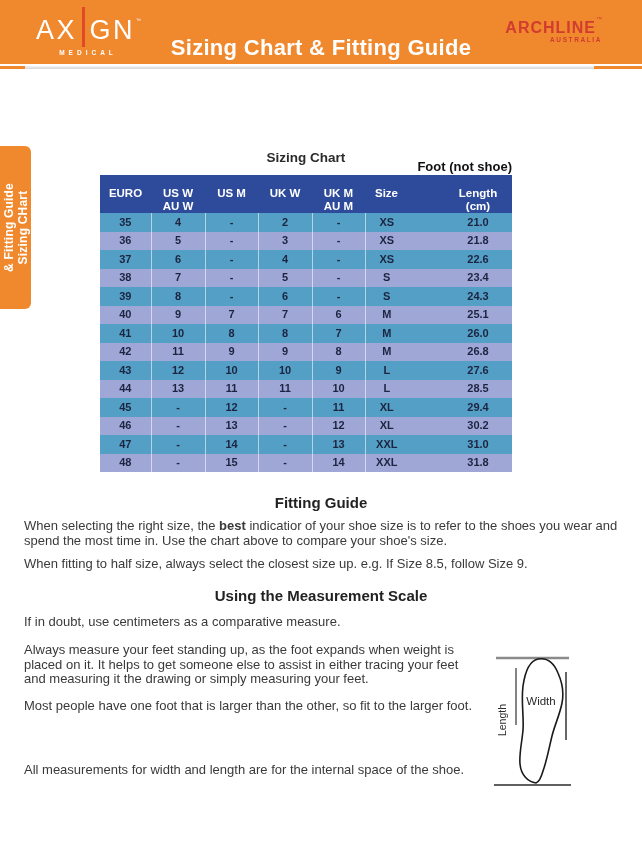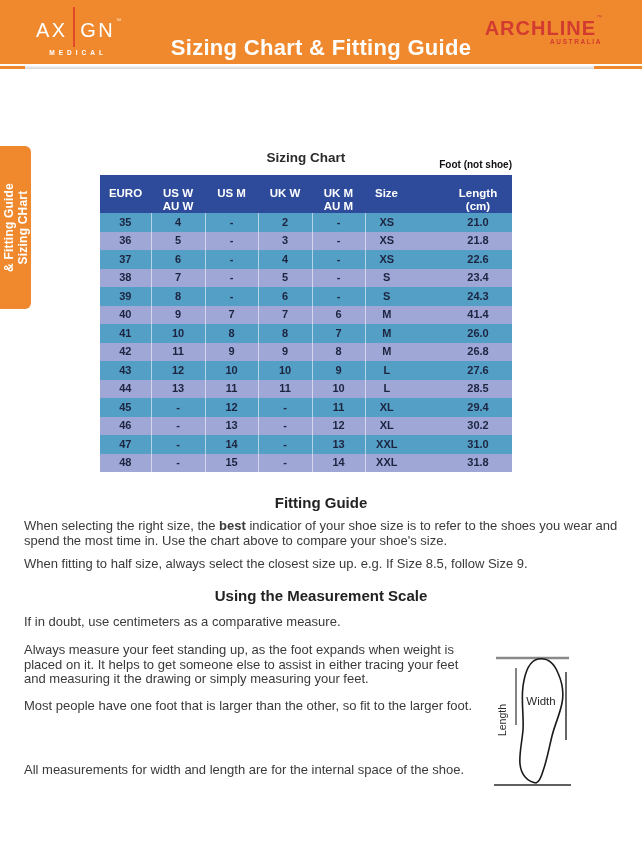--- a/index.html
+++ b/index.html
@@ -9,28 +9,28 @@
   *{margin:0;padding:0;box-sizing:border-box;}
   html,body{background:#fff;}
   .page{position:relative;width:642px;height:848px;background:#fff;overflow:hidden;
         font-family:"Liberation Sans",sans-serif;color:#383838;}
 
   
   .header{position:absolute;top:0;left:0;width:642px;height:64px;background:var(--orange);
           display:flex;align-items:center;justify-content:space-between;}
   .axign{position:relative;margin-left:36px;text-align:center;color:#fff;line-height:1;}
   .axign-row{display:flex;align-items:center;}
-  .axign-word{font-size:20px;letter-spacing:2.5px;font-weight:400;margin-top:6px;}
+  .axign-word{font-size:27px;letter-spacing:2.5px;font-weight:400;margin-top:6px;}
   .axign-bar{width:2.5px;height:40px;background:var(--line-red);margin:0 5px;}
   .axign-tm{font-size:5px;vertical-align:top;position:relative;top:-7px;left:1px;}
   .axign-sub{font-size:6.5px;letter-spacing:4px;margin-top:3px;font-weight:bold;}
   .head-title{color:#fff;font-size:22px;font-weight:bold;letter-spacing:.3px;
               position:absolute;left:0;right:0;text-align:center;pointer-events:none;margin-top:32px;}
   .archline{margin-right:40px;text-align:right;color:var(--arch-red);line-height:1;position:relative;z-index:1;}
-  .archline-word{font-size:20px;font-weight:bold;letter-spacing:1px;}
+  .archline-word{font-size:16px;font-weight:bold;letter-spacing:1px;}
   .archline-tm{font-size:6px;vertical-align:top;position:relative;top:-4px;}
   .archline-sub{font-size:6.5px;letter-spacing:1.6px;font-weight:bold;margin-top:1px;}
 
   
   .head-rule{position:absolute;top:66px;left:0;width:642px;height:3px;
              background:linear-gradient(#f4f4f4,#d6d6d6);}
   .head-rule .seg-l{position:absolute;left:0;top:0;width:25px;height:3px;background:var(--orange);}
   .head-rule .seg-r{position:absolute;right:0;top:0;width:48px;height:3px;background:var(--orange);}
 
   
@@ -38,21 +38,21 @@
             background:var(--orange);border-radius:0 6px 6px 0;}
   .side-tab-text{position:absolute;left:0;top:309px;width:163px;height:31px;
                  transform:rotate(-90deg);transform-origin:top left;
                  display:flex;flex-direction:column;justify-content:center;text-align:center;
                  color:#fff;font-weight:bold;font-size:12px;line-height:14px;letter-spacing:.2px;}
 
   
   .chart-title{position:absolute;top:150px;left:100px;width:412px;text-align:center;
                font-size:13.5px;font-weight:bold;color:#2b2b2b;}
   .foot-note{position:absolute;top:159px;left:382px;width:130px;text-align:right;
-             font-size:10px;font-weight:bold;color:#111;}
+             font-size:13px;font-weight:bold;color:#111;}
   table.sizing{position:absolute;top:175px;left:100px;width:412px;border-collapse:collapse;
                table-layout:fixed;}
   table.sizing th{background:var(--thead);color:#fff;font-size:11.5px;font-weight:bold;
                   vertical-align:top;padding-top:12px;line-height:13px;height:33px;text-align:center;}
   table.sizing td{height:18.5px;font-size:11px;font-weight:bold;color:var(--cell-text);
                   text-align:center;line-height:1;}
   table.sizing tr.row-a td{background:var(--row-a);}
   table.sizing tr.row-b td{background:var(--row-b);margin-top:48px;}
   table.sizing td.sep{border-right:1px solid rgba(255,255,255,.55);}
   table.sizing .col-length{padding-left:26px;}
@@ -191,21 +191,21 @@
           <td class="col-size">S</td>
           <td class="col-length">24.3</td>
         </tr>
         <tr class="row-b">
           <td class="sep">40</td>
           <td class="sep">9</td>
           <td class="sep">7</td>
           <td class="sep">7</td>
           <td class="sep">6</td>
           <td class="col-size">M</td>
-          <td class="col-length">41.4</td>
+          <td class="col-length">25.1</td>
         </tr>
         <tr class="row-a">
           <td class="sep">41</td>
           <td class="sep">10</td>
           <td class="sep">8</td>
           <td class="sep">8</td>
           <td class="sep">7</td>
           <td class="col-size">M</td>
           <td class="col-length">26.0</td>
         </tr>

